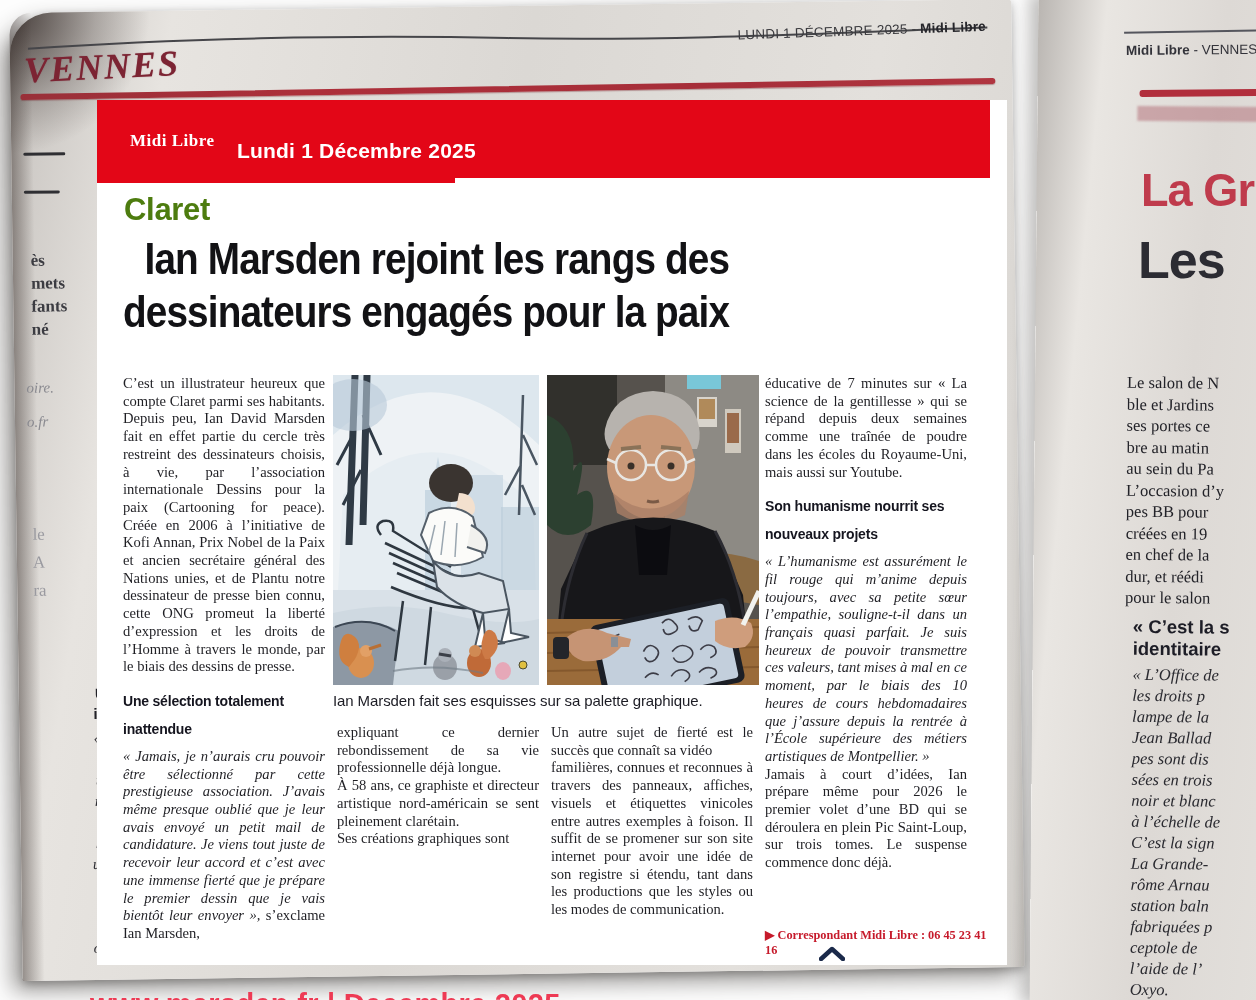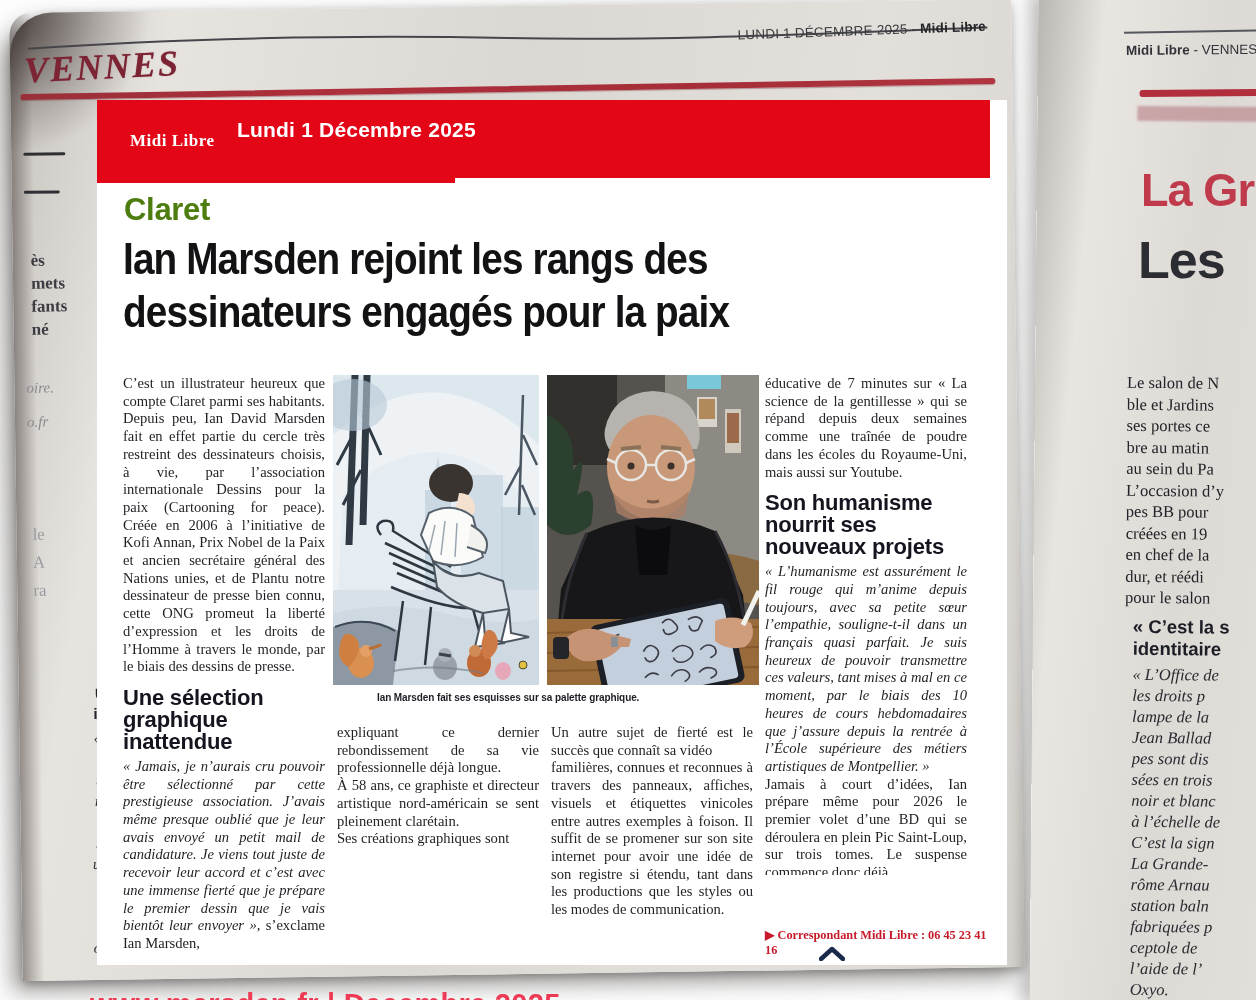--- a/index.html
+++ b/index.html
@@ -56,34 +56,34 @@
   .rp-subhead{position:absolute;left:100px;top:622px;font-size:18.5px;font-weight:700;color:#1d1d26;
     line-height:22px;white-space:pre-line;}
   .rp-italic{position:absolute;left:100px;top:670px;width:140px;font-family:"Liberation Serif",serif;
     font-style:italic;font-size:16.5px;line-height:21px;color:#2a2a30;white-space:pre-line;}
   
   .article{position:absolute;left:97px;top:100px;width:910px;height:865px;background:#ffffff;}
   .banner{position:absolute;left:0;top:0;width:893px;height:83px;}
   .banner .notch{position:absolute;left:358px;bottom:0;width:535px;height:5px;background:#ffffff;}
   .banner-brand{position:absolute;left:33px;top:31px;font-family:"Liberation Serif",serif;
     font-weight:700;font-size:17px;color:#ffffff;letter-spacing:.5px;}
-  .banner-date{position:absolute;left:140px;top:18px;font-size:21px;font-weight:800;color:#ffffff;letter-spacing:.2px;}
+  .banner-date{position:absolute;left:140px;top:39px;font-size:21px;font-weight:800;color:#ffffff;letter-spacing:.2px;}
   .kicker{position:absolute;left:27px;top:92px;font-size:31px;font-weight:800;letter-spacing:-0.3px;}
-  .headline{position:absolute;left:26px;top:132px;color:#121215;font-weight:800;}
+  .headline{position:absolute;left:26px;top:132px;color:#121215;font-weight:800;text-align:right;}
   .headline .hl{display:block;font-size:45px;line-height:53px;letter-spacing:-1px;white-space:nowrap;
     transform:scaleX(.86);transform-origin:0 50%;}
   .col{position:absolute;width:202px;font-family:"Liberation Serif",serif;font-size:14.6px;
     line-height:17.7px;color:#1f1f24;text-align:justify;overflow:hidden;}
   .col p{margin:0;}
-  .col .sechead{font-family:"Liberation Sans",sans-serif;font-weight:700;font-size:22px;
-    line-height:22px;color:#15151f;margin:11px 0 5px 0;text-align:left;letter-spacing:-0.2px;}
+  .col .sechead{font-family:"Liberation Sans",sans-serif;font-weight:700;font-size:14px;
+    line-height:28px;color:#15151f;margin:11px 0 5px 0;text-align:left;letter-spacing:-0.2px;}
   .it{font-style:italic;}
   .figure{position:absolute;overflow:hidden;}
-  .caption{position:absolute;left:236px;top:592px;width:430px;font-size:10px;font-weight:700;
-    color:#1c1c24;letter-spacing:-0.1px;margin-left:44px;}
+  .caption{position:absolute;left:236px;top:592px;width:430px;font-size:15px;font-weight:400;
+    color:#1c1c24;letter-spacing:-0.1px;}
   .siteblock{position:absolute;left:668px;top:782px;width:210px;font-size:15px;font-style:italic;
     color:#222;line-height:20px;}
   .correspondent{position:absolute;left:668px;top:828px;width:230px;font-family:"Liberation Serif",serif;
     font-size:12.3px;font-weight:700;}
   .chevron{position:absolute;left:722px;top:846px;width:26px;height:15px;}
   
   .footer-credit{position:absolute;left:90px;top:968px;font-size:29px;font-weight:600;
     letter-spacing:.3px;margin-top:20px;}
 </style>
 </head>
@@ -178,21 +178,21 @@
 
     <div class="kicker" style="color:#4d7c0f;">Claret</div>
 
     <div class="headline">
       <span class="hl">Ian Marsden rejoint les rangs des</span>
       <span class="hl">dessinateurs engagés pour la paix</span>
     </div>
 
     <div class="col" style="left:26px;top:275px;height:682px;">
       <p>C’est un illustrateur heureux que compte Claret parmi ses habitants. Depuis peu, Ian David Marsden fait en effet partie du cercle très restreint des dessinateurs choisis, à vie, par l’association internationale Dessins pour la paix (Cartooning for peace). Créée en 2006 à l’initiative de Kofi Annan, Prix Nobel de la Paix et ancien secrétaire général des Nations unies, et de Plantu notre dessinateur de presse bien connu, cette ONG promeut la liberté d’expression et les droits de l’Homme à travers le monde, par le biais des dessins de presse.</p>
-      <p class="sechead">Une sélection graphique inattendue</p>
+      <p class="sechead">Une sélection totalement inattendue</p>
       <p><span class="it">« Jamais, je n’aurais cru pouvoir être sélectionné par cette prestigieuse association. J’avais même presque oublié que je leur avais envoyé un petit mail de candidature. Je viens tout juste de recevoir leur accord et c’est avec une immense fierté que je prépare le premier dessin que je vais bientôt leur envoyer »,</span><span> s’exclame Ian Marsden,</span></p>
     </div>
 
     <div class="figure" style="left:236px;top:275px;width:206px;height:310px;">
       <svg width="206" height="310" viewBox="0 0 206 310">
         <rect width="206" height="310" fill="#eef2f5"></rect>
         <path d="M0,60 Q103,-30 206,70 L206,0 L0,0 Z" fill="#dde7ee"></path>
         <path d="M10,120 Q103,30 200,130 L206,310 L0,310 Z" fill="#e6edf2"></path>
         <rect x="92" y="115" width="26" height="130" fill="#bfd0dd" opacity=".75"></rect>
         <path d="M98,118 L105,82 L112,118 Z" fill="#bfd0dd" opacity=".75"></path>

